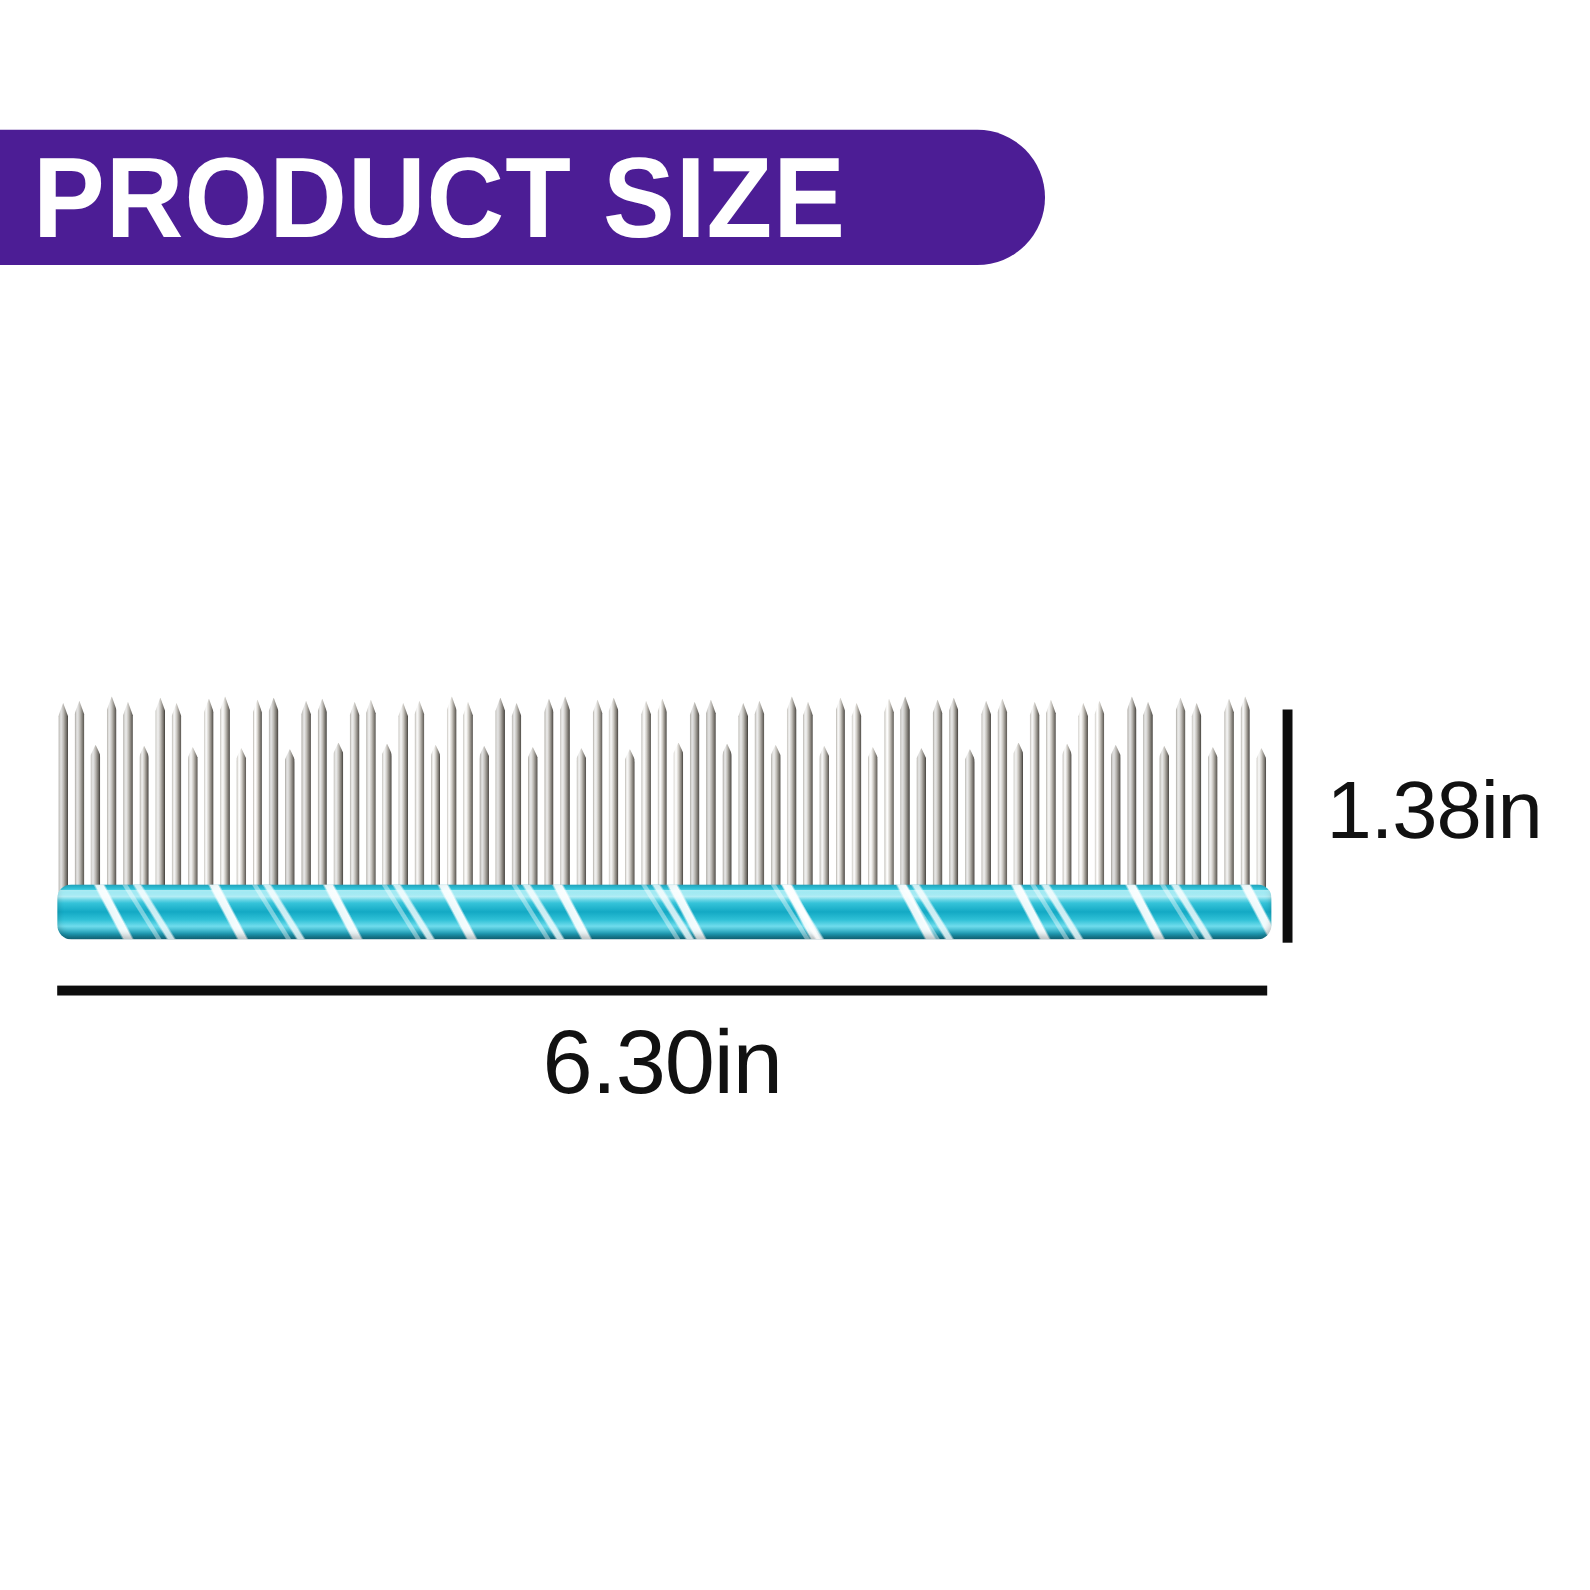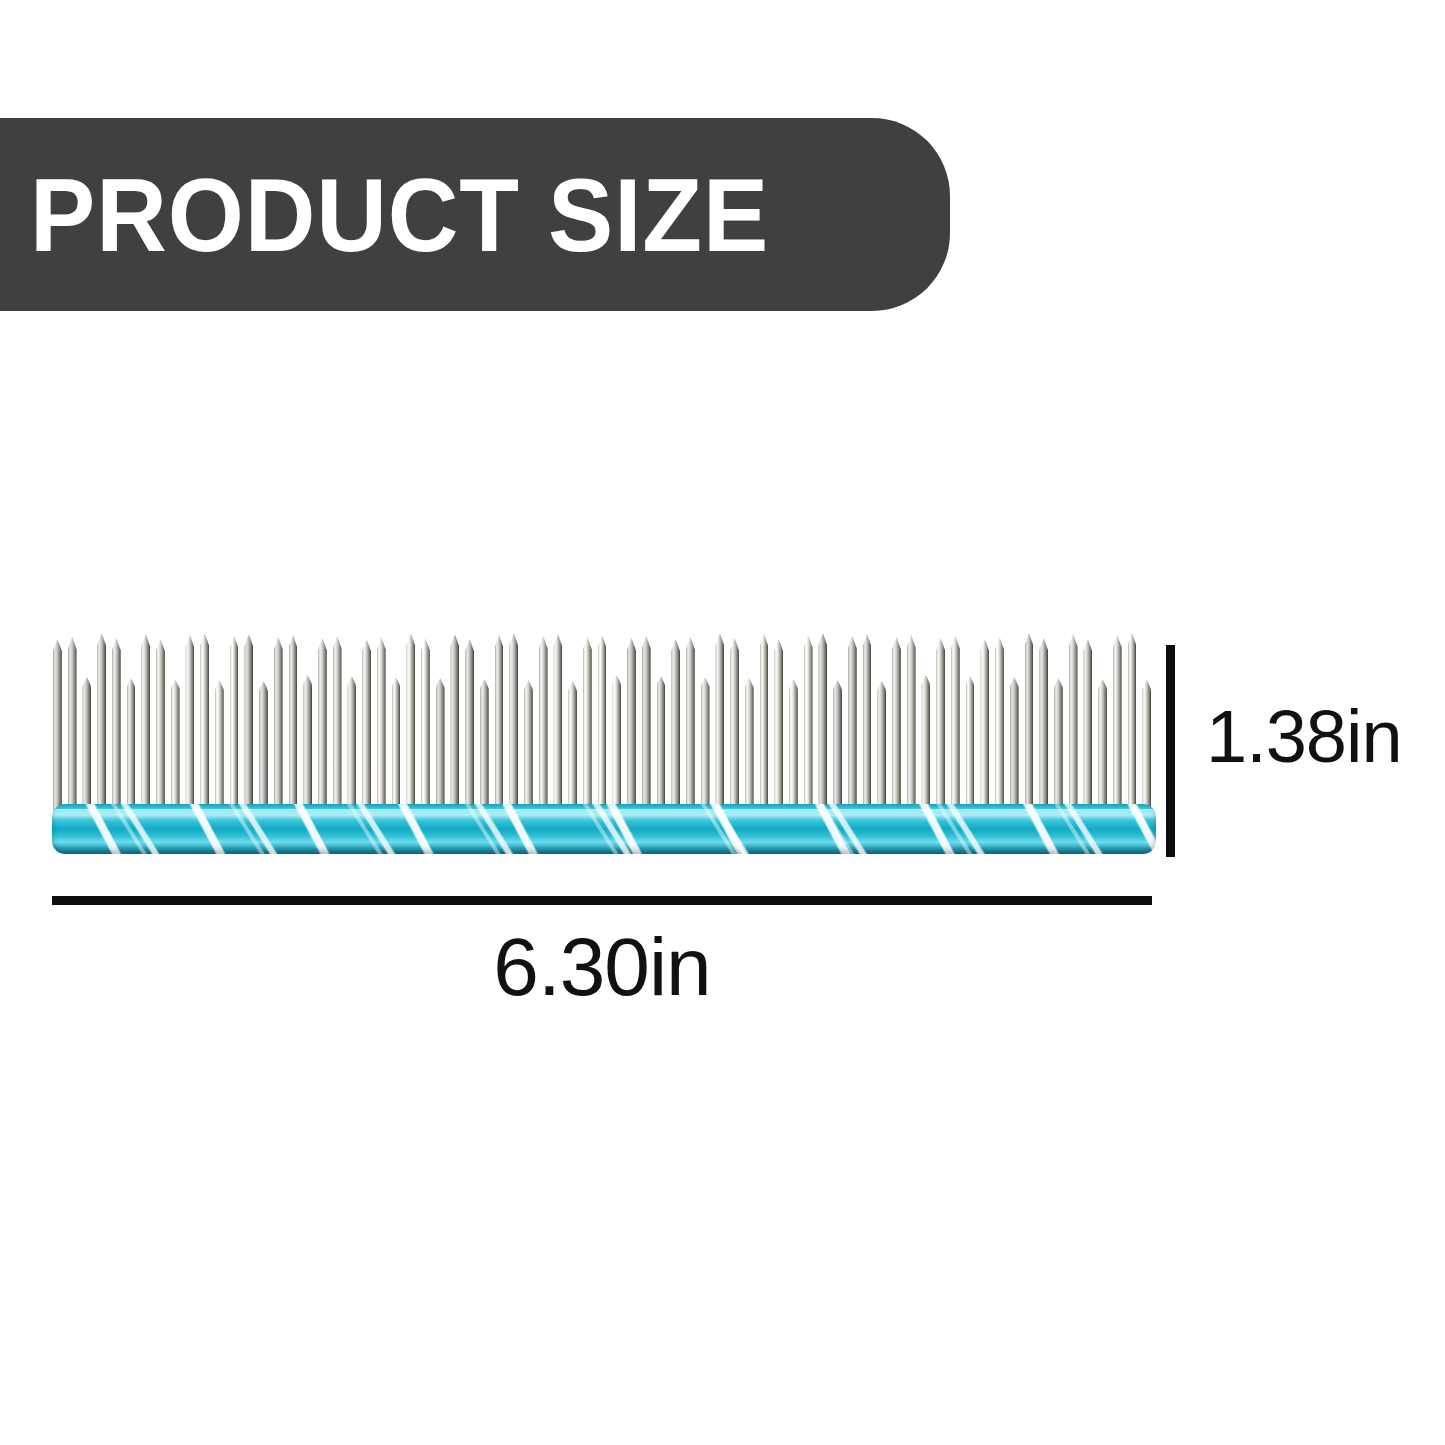--- a/index.html
+++ b/index.html
@@ -8,22 +8,22 @@
     width:1445px; height:1445px;
     position:relative; overflow:hidden;
     font-family:"Liberation Sans", sans-serif;
     background:#ffffff;
   }
 
   
   #banner {
     position:absolute;
     left:0px; top:118px;
-    width:950px; height:193px;
-    background:#404040;
+    width:950px; height:123px;
+    background:#4c1d95;
     border-radius:0 78px 78px 0;
     display:flex; align-items:center;
   }
   #banner-text {
     color:#ffffff;
     font-family:"Liberation Sans", sans-serif;
     font-weight:bold;
     font-size:104px;
     line-height:1;
     letter-spacing:1px;

